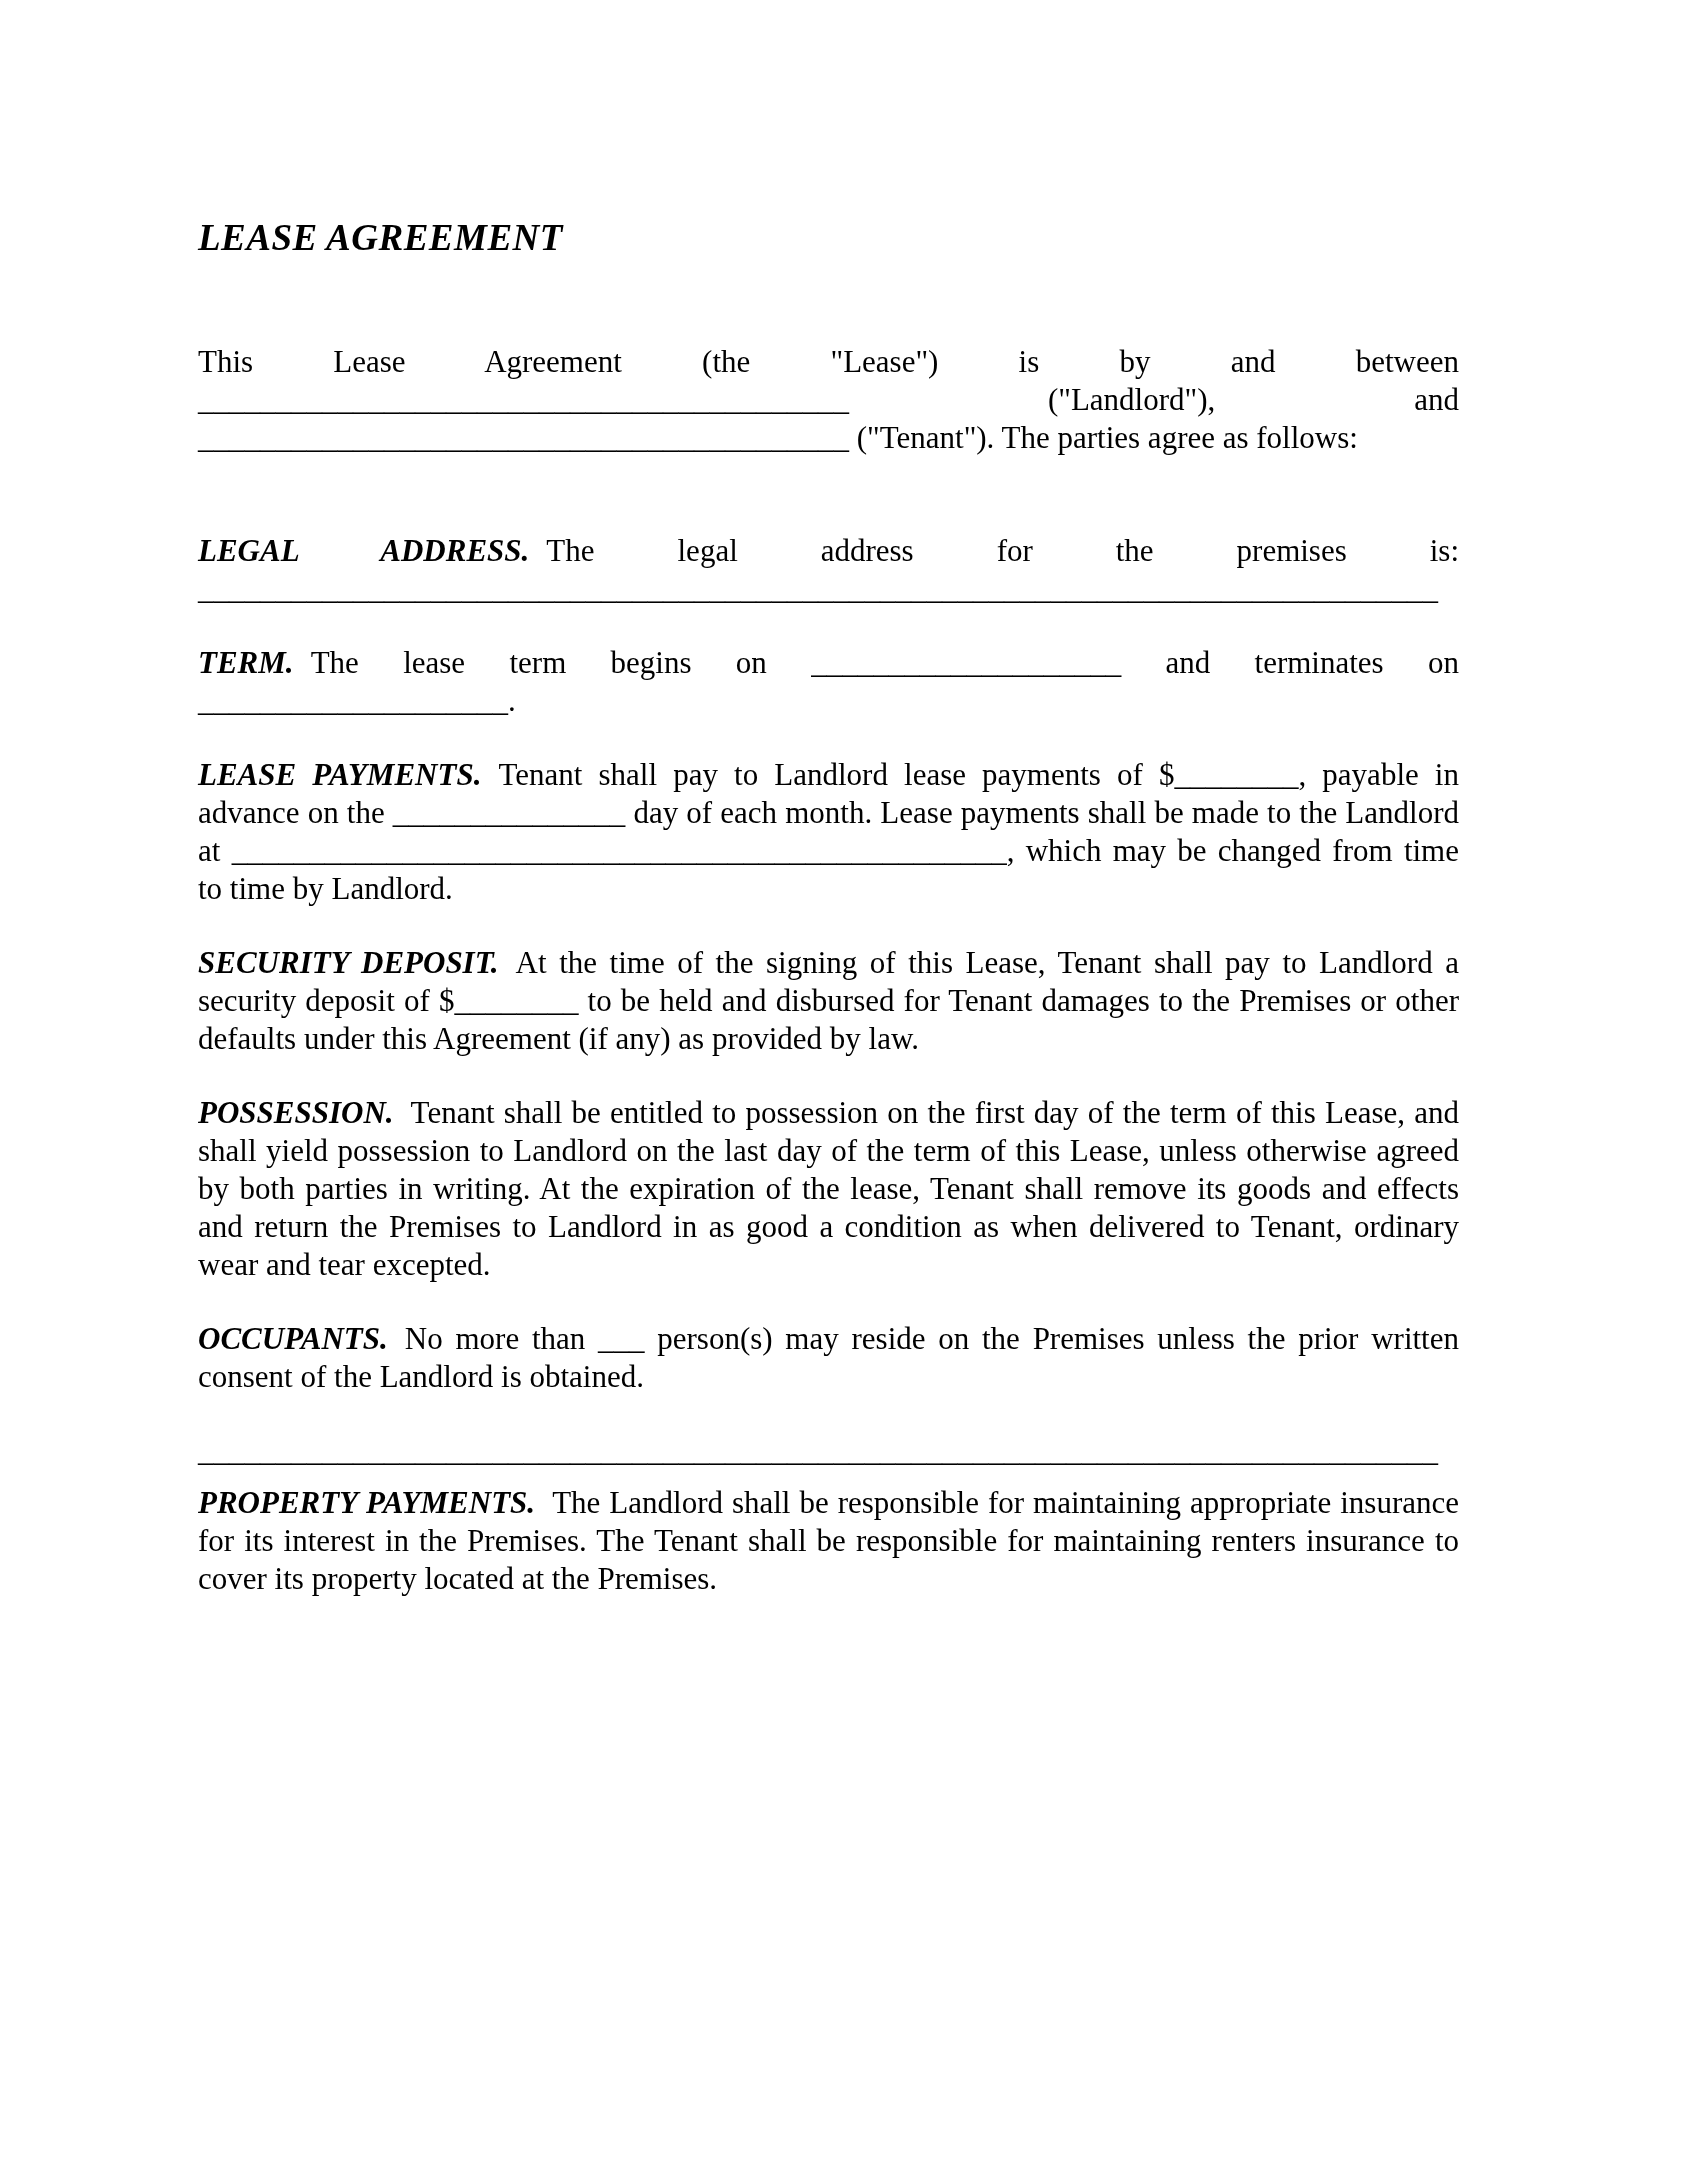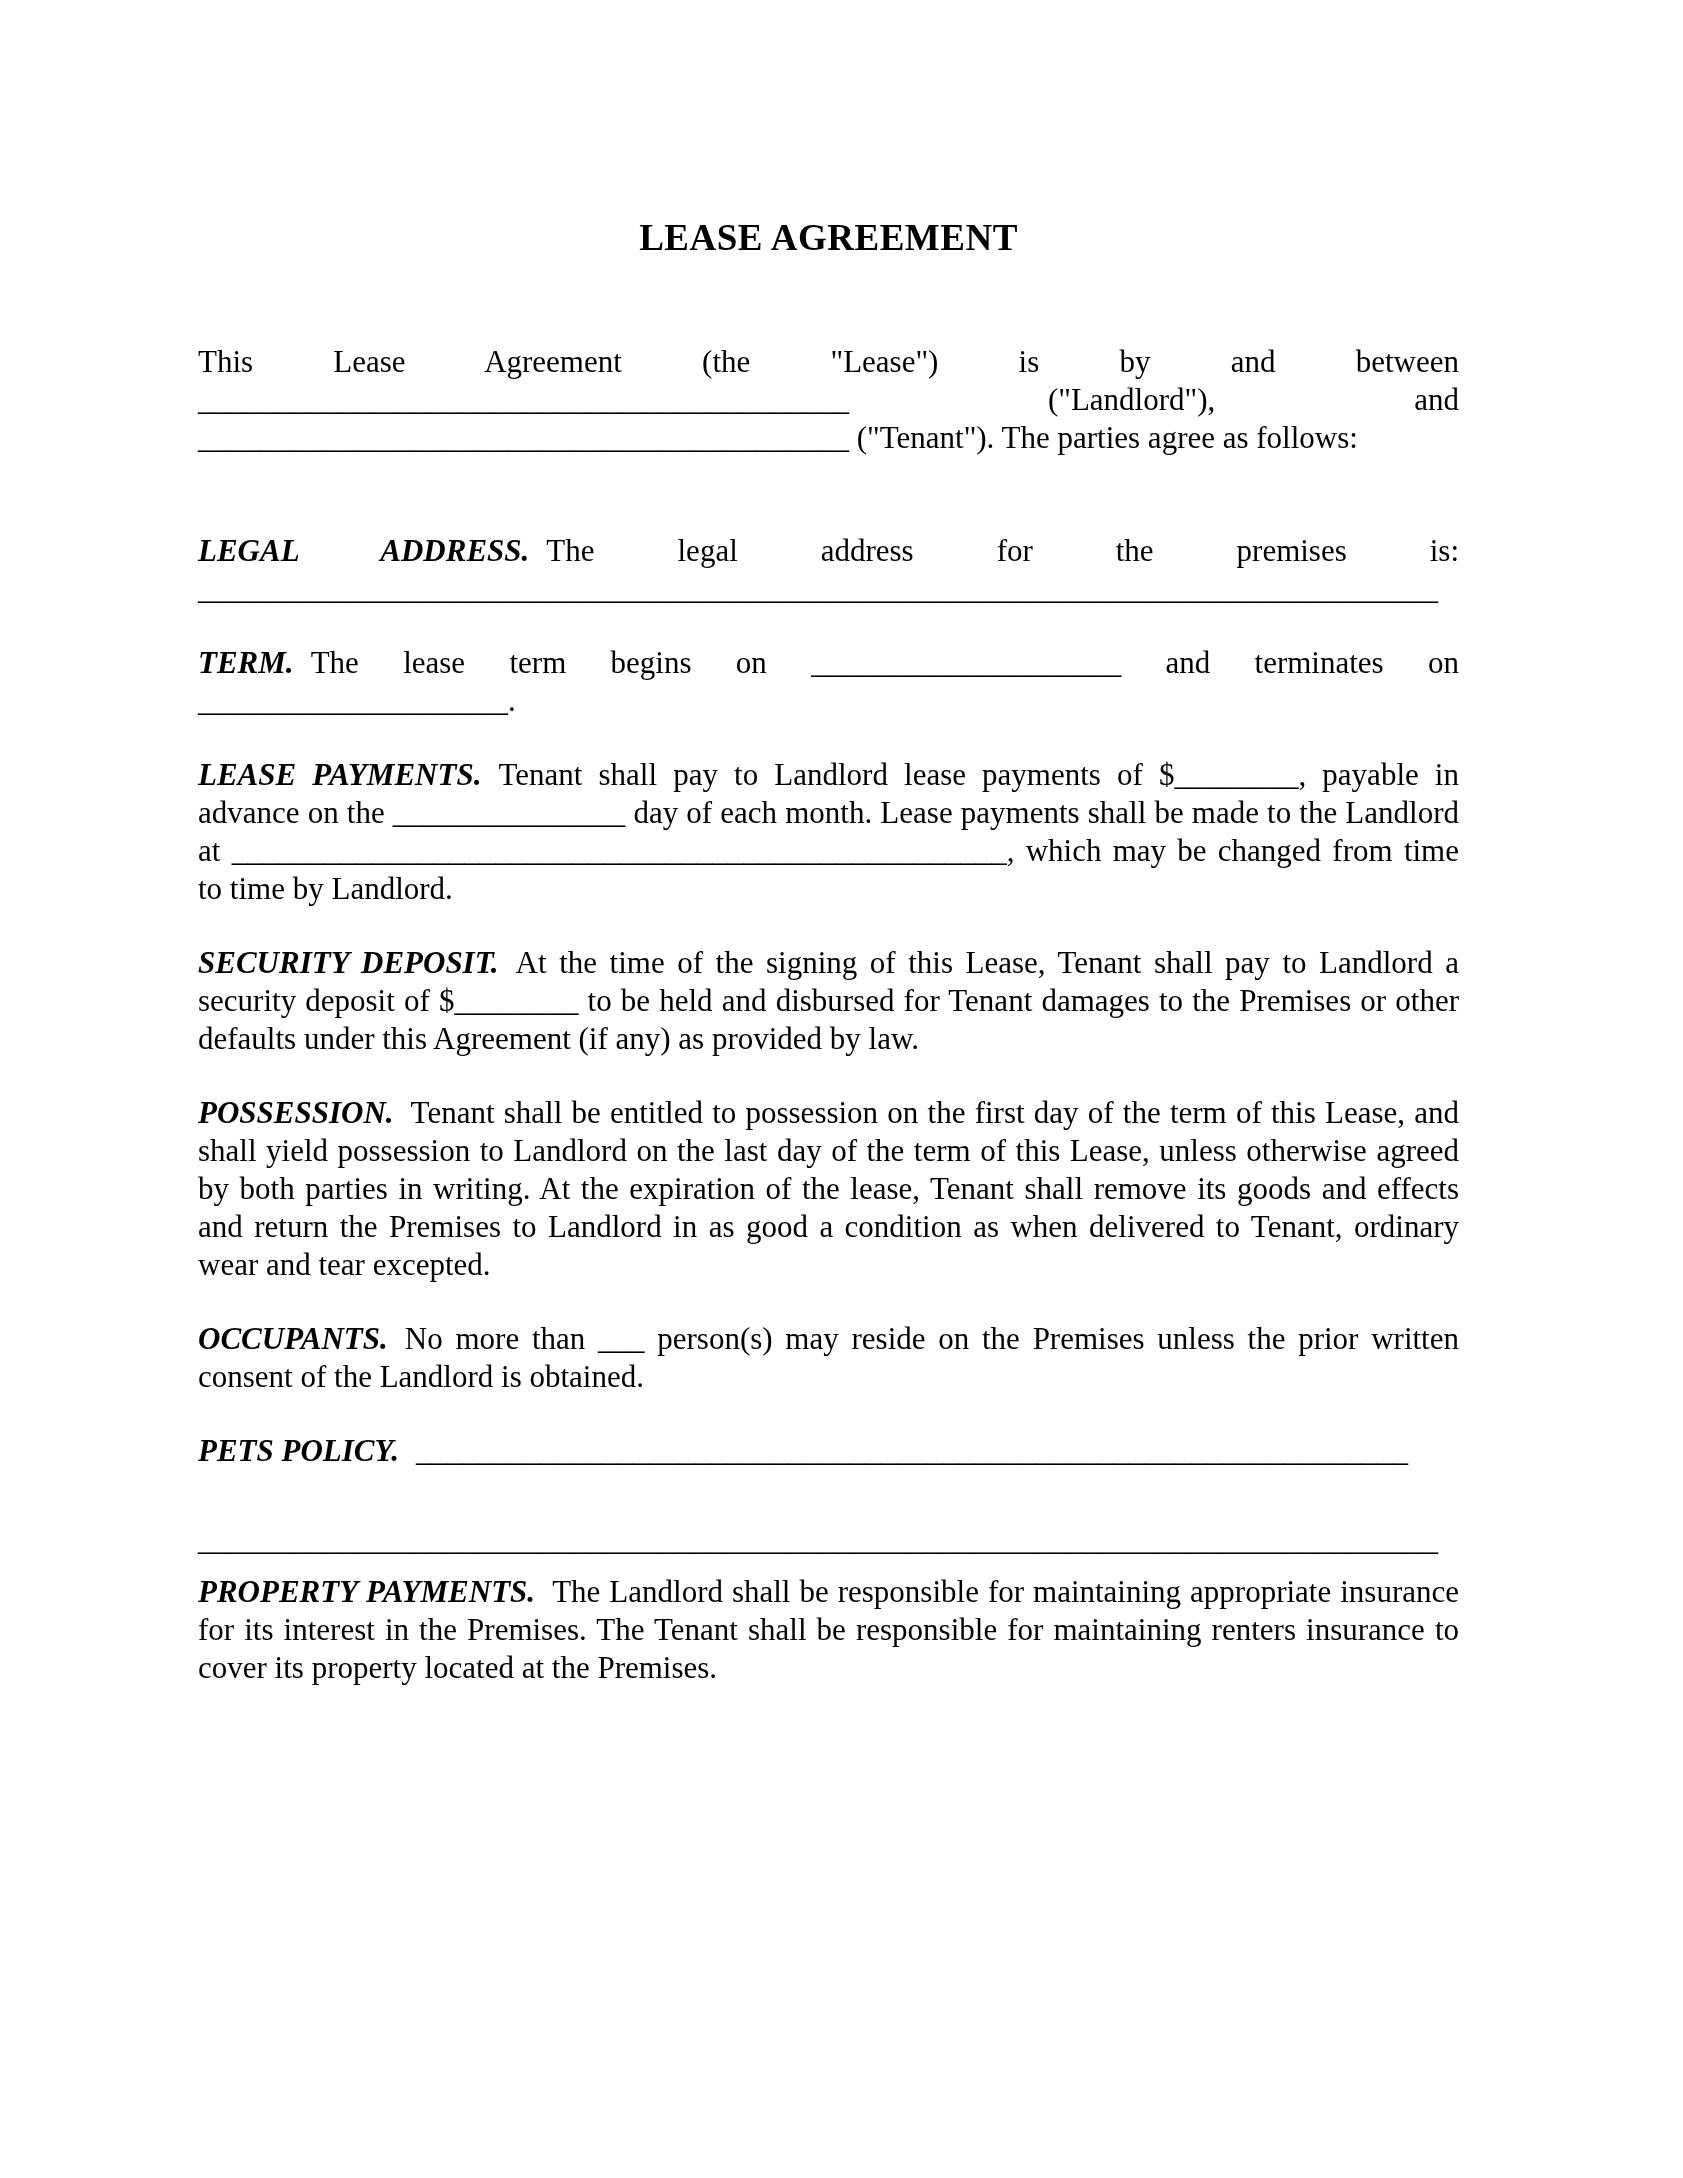--- a/index.html
+++ b/index.html
@@ -18,24 +18,25 @@
     box-sizing: border-box;
     padding: 216px 224px 0 198px;
     background: #ffffff;
     color: #000000;
     font-family: "Liberation Serif", serif;
     font-size: 31px;
     line-height: 38px;
     text-align: justify;
   }
   h1.doc-title {
-    text-align: center;
+    text-align: left;
     font-size: 37px;
     line-height: 44px;
     font-weight: bold;
+    font-style: italic;
     margin: 0 0 83px 0;
     letter-spacing: 0.5px;
   }
   p.para {
     margin: 0 0 36px 0;
     word-wrap: break-word;
   }
   p.intro {
     margin-bottom: 75px;
   }
@@ -80,23 +81,20 @@
 
   <p class="para">
     <b class="head">POSSESSION.</b><span>Tenant shall be entitled to possession on the first day of the term of this Lease, and shall yield possession to Landlord on the last day of the term of this Lease, unless otherwise agreed by both parties in writing.  At the expiration of the lease, Tenant shall remove its goods and effects and return the Premises to Landlord in as good a condition as when delivered to Tenant, ordinary wear and tear excepted.</span>
   </p>
 
 
   <p class="para">
     <b class="head">OCCUPANTS.</b><span>No more than ___ person(s) may reside on the Premises unless the prior written consent of the Landlord is obtained.</span>
   </p>
 
-  <p class="para pets">
-    <b class="head">PETS POLICY.</b><span>________________________________________________________________</span>
-  </p>
 
   <p class="para pets-line2">
     <span>________________________________________________________________________________</span>
   </p>
 
   <p class="para">
     <b class="head">PROPERTY PAYMENTS.</b><span>The Landlord shall be responsible for maintaining appropriate insurance for its interest in the Premises. The Tenant shall be responsible for maintaining renters insurance to cover its property located at the Premises.</span>
   </p>
 
 </main>

